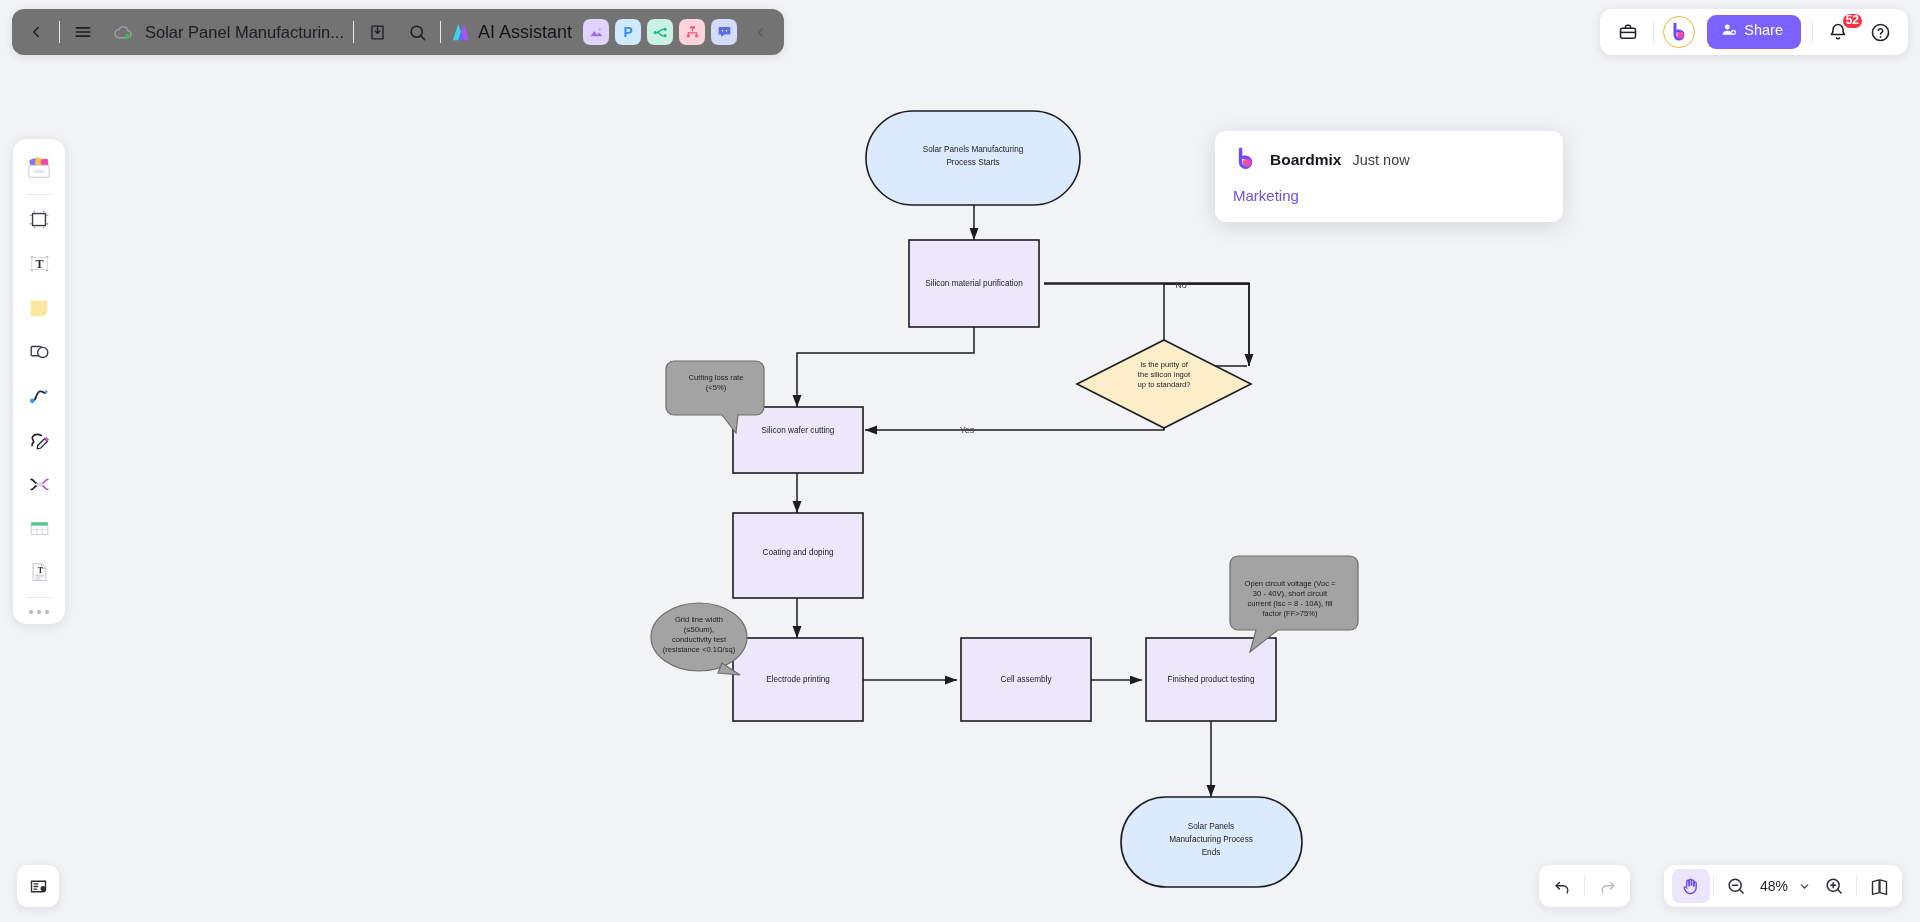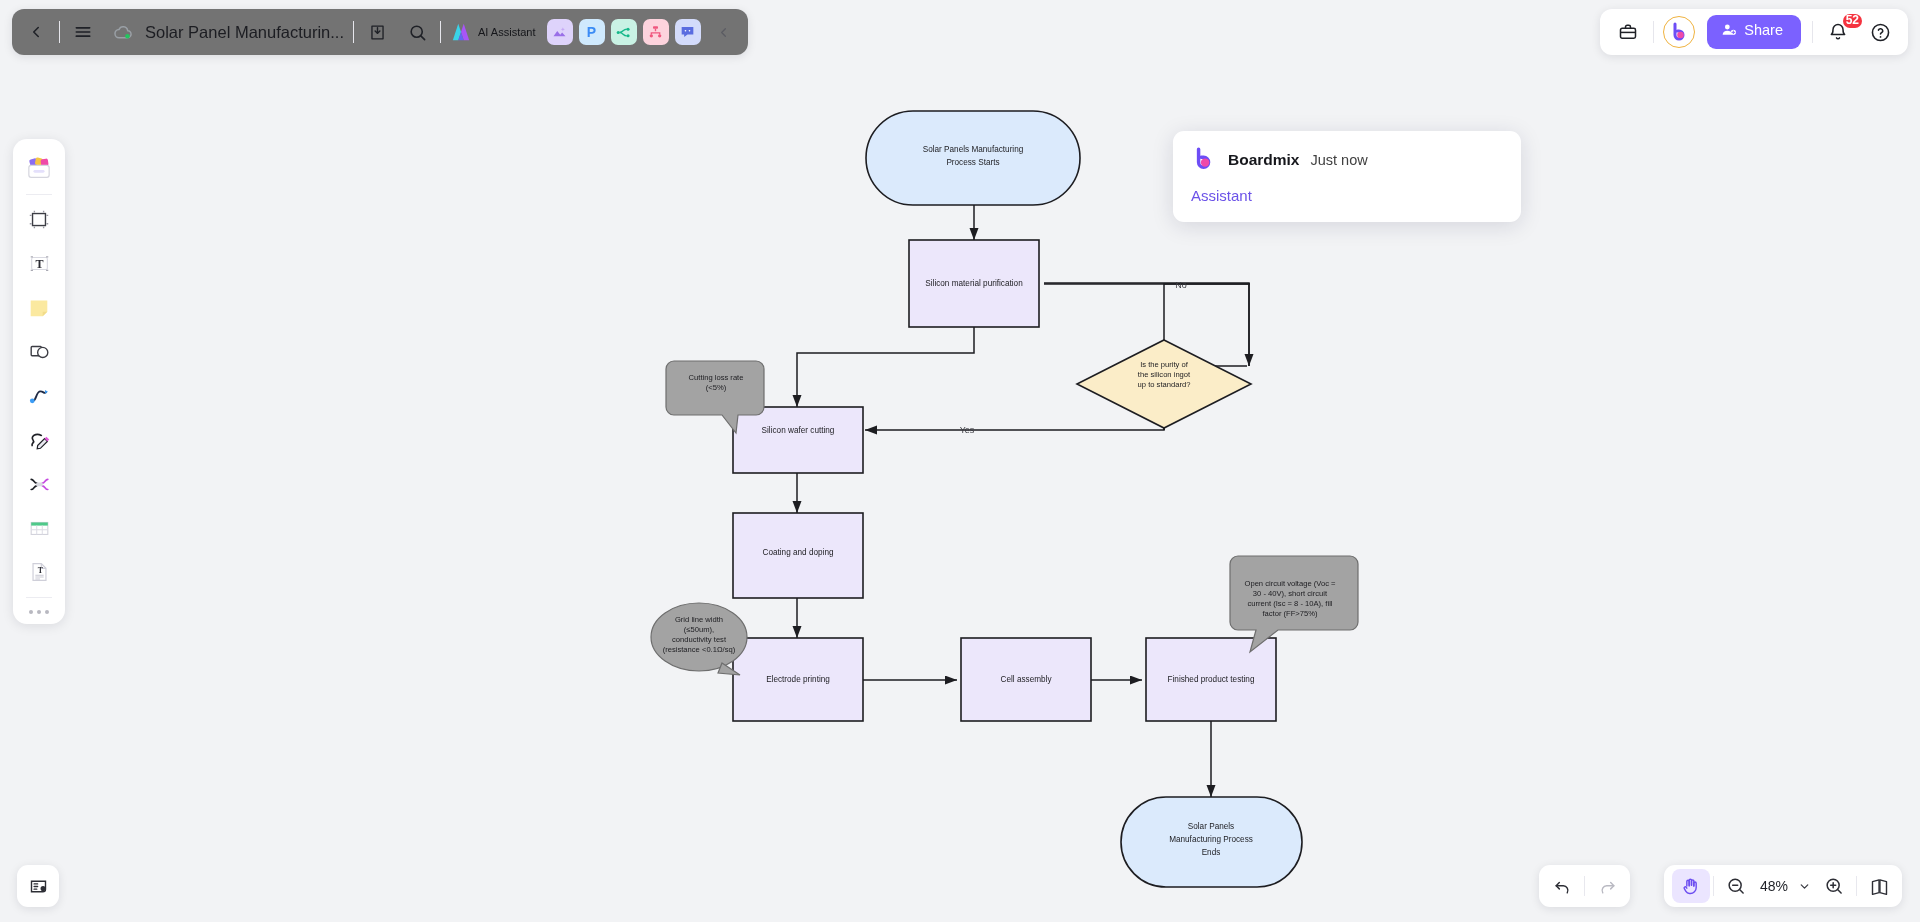--- a/index.html
+++ b/index.html
@@ -33,21 +33,21 @@
   }
   .tb-sep { width: 1px; height: 22px; background: #e6e6ec; margin: 0 3px; }
   .doc-title {
     font-size: 16.5px; color: #1c1d22; white-space: nowrap;
     max-width: 215px; overflow: hidden; text-overflow: ellipsis;
     padding: 0 6px 0 2px; cursor: text;
   }
   .ai-assistant {
     display: flex; align-items: center; gap: 6px;
     padding: 0 8px 0 6px; height: 40px; border-radius: 9px; cursor: pointer;
-    font-size: 11px; color: #15161a; white-space: nowrap;
+    font-size: 18px; color: #15161a; white-space: nowrap;
   }
   .app-ico {
     width: 26px; height: 26px; border-radius: 7px; margin: 0 3px;
     display: flex; align-items: center; justify-content: center;
     cursor: pointer; font-size: 13px; font-weight: bold;
   }
 
   .topbar-right {
     position: absolute; right: 12px; top: 9px; height: 46px;
     background: #fff; border-radius: 12px;
@@ -112,21 +112,21 @@
   }
   .rb-sep { width: 1px; height: 20px; background: #e8e8ee; margin: 0 3px; }
   .hand-btn { background: #ebe5ff; }
   .zoom-val {
     font-size: 14px; color: #1f2127; min-width: 38px; text-align: center;
     cursor: pointer; user-select: none;
   }
 
   
   .notif {
-    position: absolute; left: 1173px; top: 131px; width: 348px;
+    position: absolute; left: 1215px; top: 131px; width: 348px;
     background: #fff; border-radius: 11px; padding: 16px 18px 18px;
     box-shadow: 0 4px 22px rgba(25,25,60,.13);
   }
   .notif-head { display: flex; align-items: center; gap: 11px; }
   .notif-title { font-size: 15.5px; font-weight: 700; color: #16171c; }
   .notif-time { font-size: 14.5px; color: #404040; }
   .notif-link { margin-top: 14px; font-size: 15px; color: #6b52e8; cursor: pointer; }
 
   
   .nodeText {
@@ -473,21 +473,21 @@
 
   <div class="notif">
     <div class="notif-head">
       <svg width="26" height="26" viewBox="0 0 24 24">
         <path d="M7 2 v12 a4.6 4.6 0 1 0 4.6 -4.6 H9.5" fill="none" stroke="#6d4df6" stroke-width="3.2" stroke-linecap="round"></path>
         <circle cx="13" cy="14.4" r="3.9" fill="#ef4aa8"></circle>
       </svg>
       <span class="notif-title">Boardmix</span>
       <span class="notif-time">Just now</span>
     </div>
-    <div class="notif-link">Assistant</div>
+    <div class="notif-link">Marketing</div>
   </div>
 
   <div class="bl-btn">
     <svg width="21" height="21" viewBox="0 0 24 24" fill="none" stroke="#2d2e35" stroke-width="1.6" stroke-linecap="round">
       <path d="M4 6h16v9a3 3 0 0 1-3 3H4z"></path>
       <path d="M7 9h4M7 12h4M7 15h3"></path>
       <path d="M17.2 12.2a2.1 2.1 0 1 1 0 4.2 2.1 2.1 0 0 1 0-4.2z" fill="#2d2e35"></path>
     </svg>
   </div>
 

